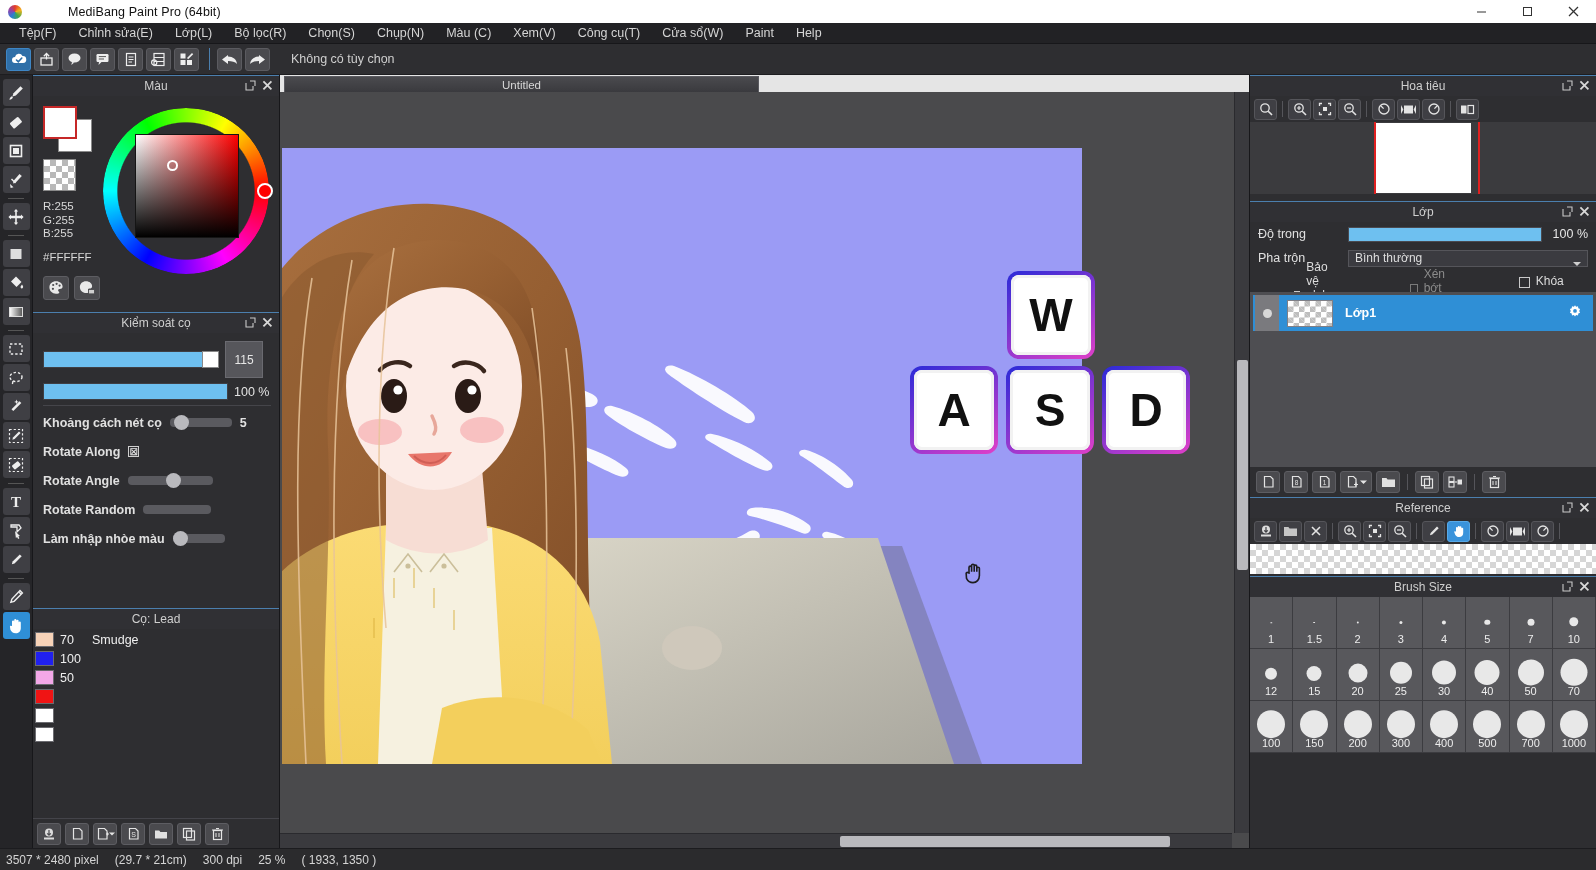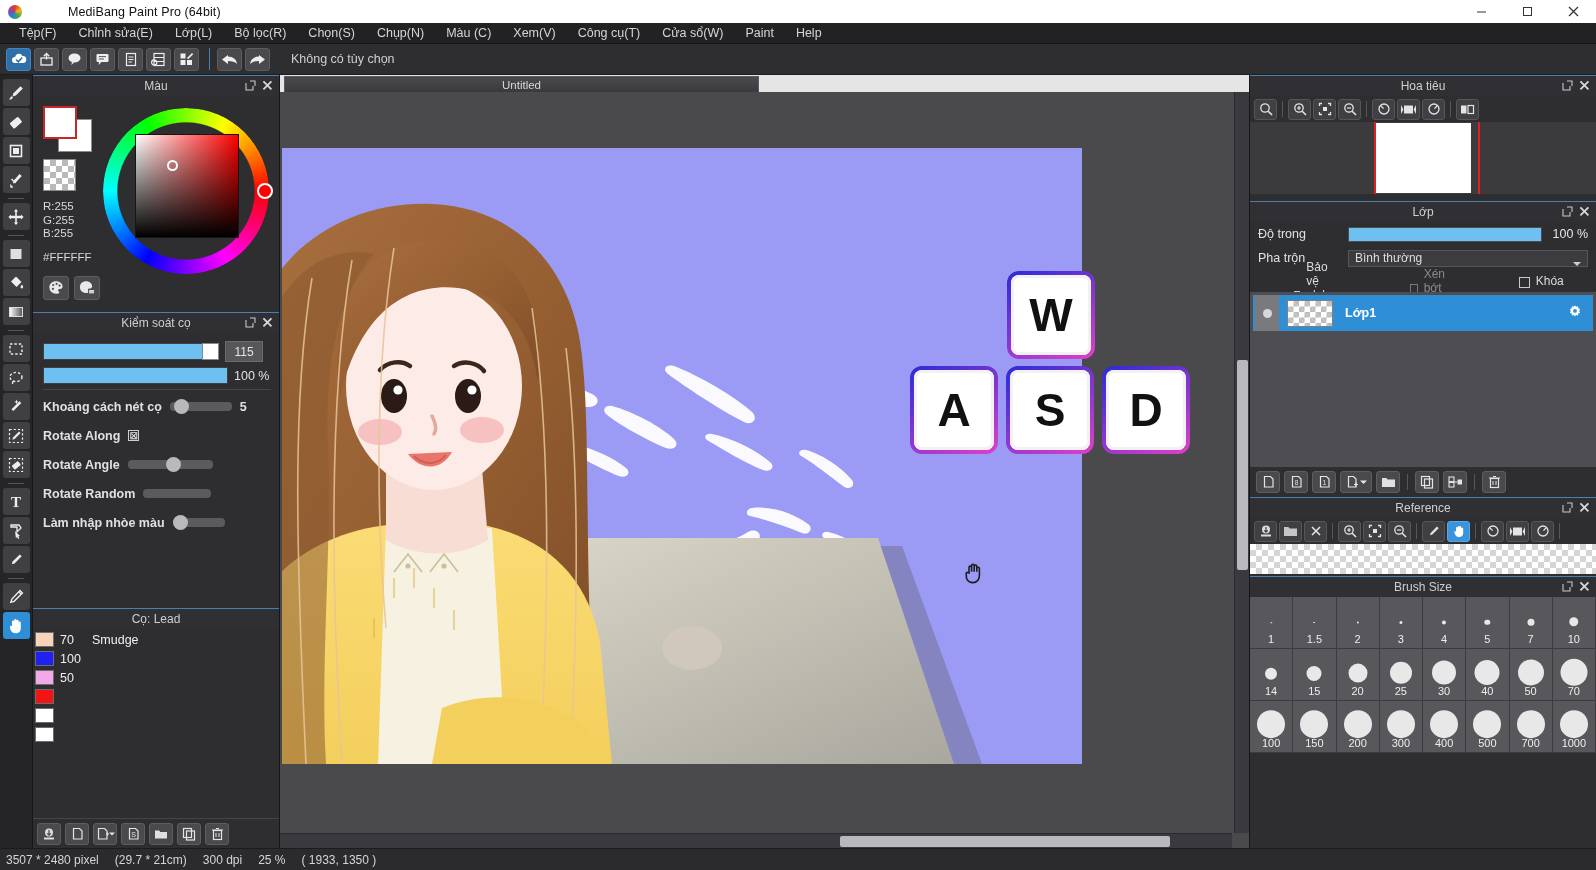--- a/index.html
+++ b/index.html
@@ -87,21 +87,21 @@
           border:1px solid #151515; }
   .sq-knob{ position:absolute; left:31px; top:25px; width:11px;height:11px;border-radius:50%;
             border:2px solid #fff; }
 
   
   .bcpanel{ height:275px; position:relative; padding:8px 8px 0 10px; }
   .slider-row{ display:flex; align-items:center; margin-bottom:5px; }
   .bar{ height:17px; background:#6ec0f0; border:1px solid #3f3f44; position:relative; }
   .bar.b1{ width:176px; } .bar.b2{ width:185px; }
   .bar .knob{ position:absolute; right:-1px; top:-1px; bottom:-1px; width:17px; background:#ffffff; border:1px solid #888;}
-  .numbox{ width:38px;height:21px;margin-left:6px;background:#56565b;border:1px solid #6a6a70;
+  .numbox{ width:38px;height:37px;margin-left:6px;background:#56565b;border:1px solid #6a6a70;
            color:#e6e6e6;font-size:12px;display:flex;align-items:center;justify-content:center;}
   .pct{ margin-left:6px; font-size:12.5px; color:#e2e2e2; }
   .bc-row{ display:flex; align-items:center; height:29px; font-size:12.5px; color:#e0e0e0;font-weight:bold;}
   .bc-label{ white-space:nowrap; }
   .mini-track{ height:9px; background:#5a5a5f; border-radius:4px; position:relative; margin:0 8px; }
   .mini-knob{ position:absolute; top:-3px; width:15px;height:15px;border-radius:50%;background:#b9b9bd;}
   .bc-val{ font-size:12.5px; color:#e2e2e2; }
   .chk{ width:11px;height:11px;border:1px solid #cfcfcf;display:inline-flex;
         align-items:center;justify-content:center;font-size:9px;color:#e8e8e8; margin-left:8px; }
   .bc-sep{ height:1px;background:#45454a;margin:4px 0 2px; }
@@ -1094,21 +1094,21 @@
             <div class="bs-cell">
               <div class="bs-dot" style="width: 7px; height: 7px;"></div>
               <div class="bs-lab">7</div>
             </div>
             <div class="bs-cell">
               <div class="bs-dot" style="width: 9.5px; height: 9.5px;"></div>
               <div class="bs-lab">10</div>
             </div>
             <div class="bs-cell">
               <div class="bs-dot" style="width: 12px; height: 12px;"></div>
-              <div class="bs-lab">14</div>
+              <div class="bs-lab">12</div>
             </div>
             <div class="bs-cell">
               <div class="bs-dot" style="width: 15px; height: 15px;"></div>
               <div class="bs-lab">15</div>
             </div>
             <div class="bs-cell">
               <div class="bs-dot" style="width: 19px; height: 19px;"></div>
               <div class="bs-lab">20</div>
             </div>
             <div class="bs-cell">

